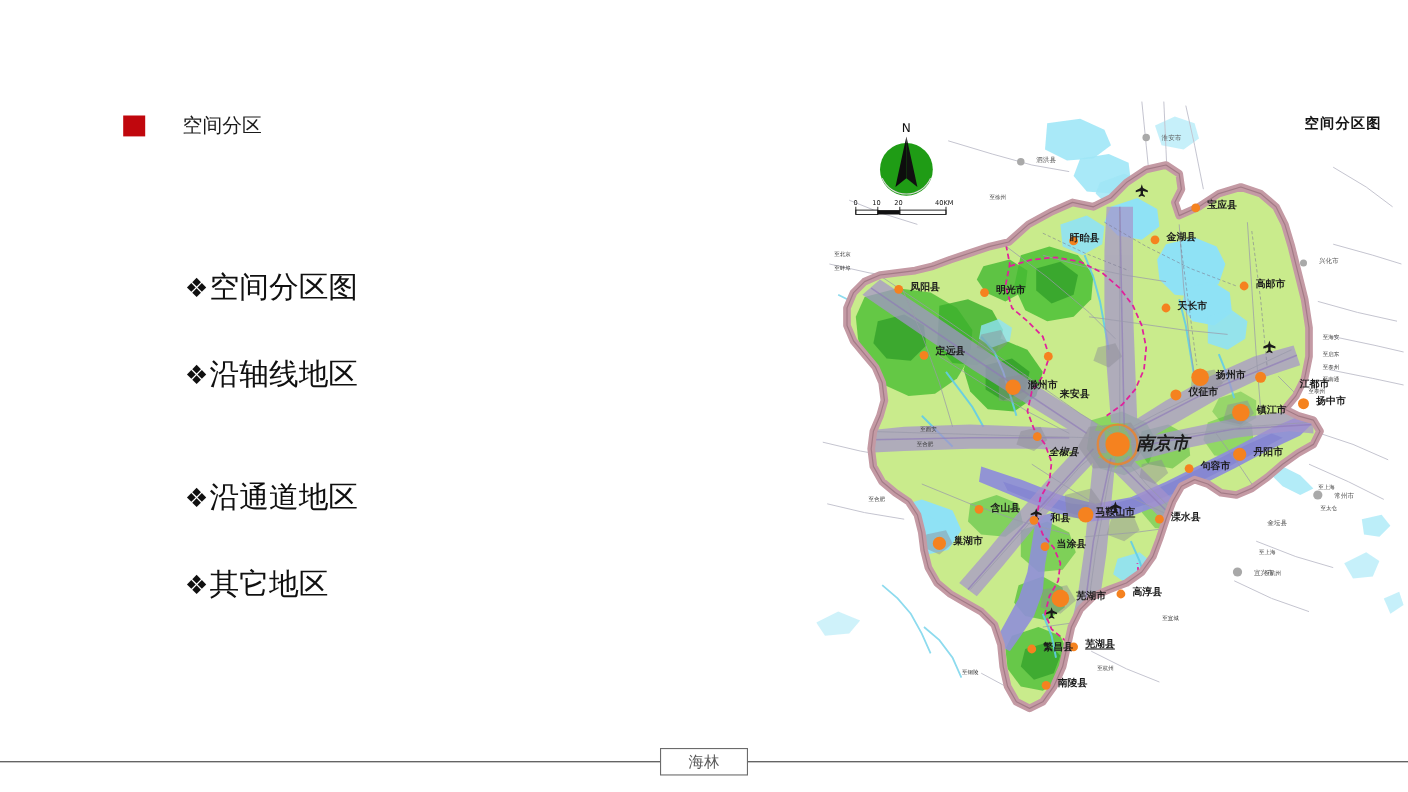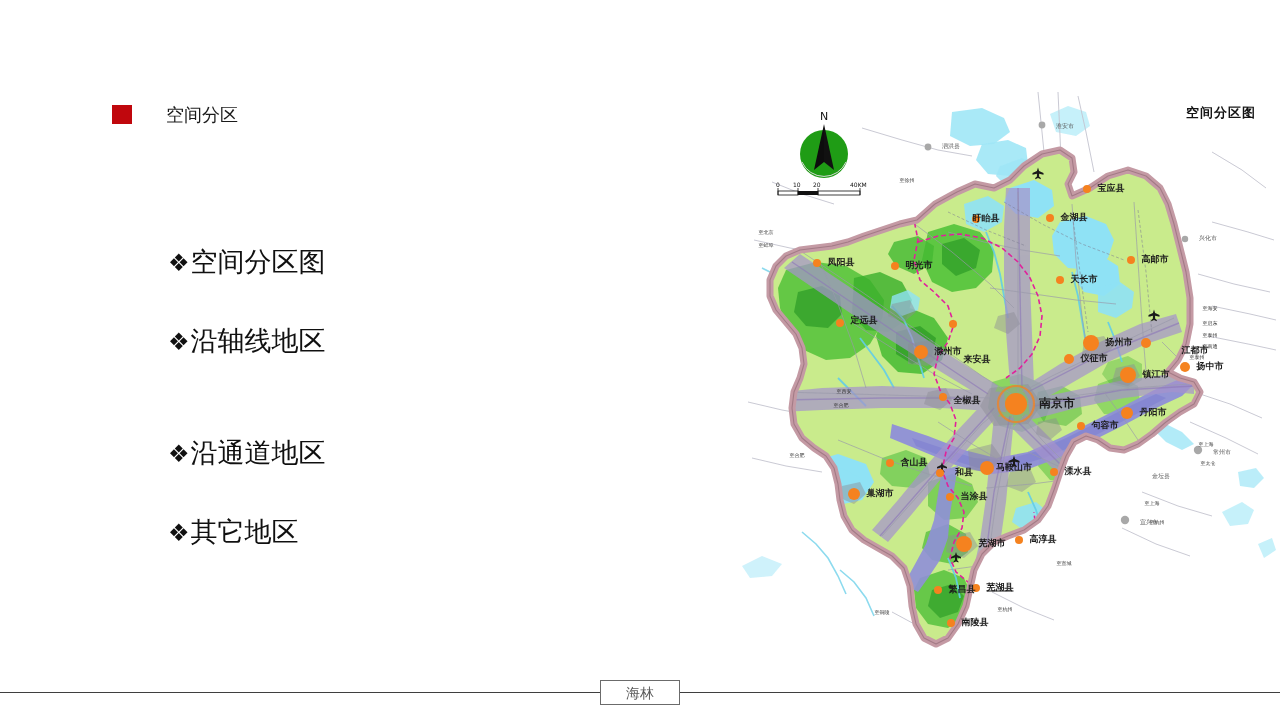--- a/index.html
+++ b/index.html
@@ -181,21 +181,21 @@
   }
   .city-label {
     position: absolute;
     font-size: 9px;
     font-weight: bold;
     color: #1c1c1c;
     white-space: nowrap;
     line-height: 1;
     transform: translate(-50%, -50%);
   }
-  .city-label.lg { font-size: 12px; }
+  .city-label.lg { font-size: 16px; font-style: italic; }
   .city-label.sm { font-size: 6px; color: #555; font-weight: normal; }
   .road-label {
     position: absolute;
     font-size: 5px;
     color: #333;
     white-space: nowrap;
     line-height: 1;
     transform: translate(-50%, -50%);
   }
 </style>
@@ -564,31 +564,31 @@
     <div id="map-labels" style="position:absolute;left:0;top:0;width:536px;height:572px;">
         <div class="city-label lg" style="left: 315px; top: 311px;">南京市</div>
         <div class="city-label" style="left: 377px; top: 250px;">扬州市</div>
         <div class="city-label" style="left: 429px; top: 258px; margin-left: 24px;">江都市</div>
         <div class="city-label" style="left: 414px; top: 282px;">镇江市</div>
         <div class="city-label" style="left: 352px; top: 266px;">仪征市</div>
         <div class="city-label" style="left: 468px; top: 274px;">扬中市</div>
         <div class="city-label" style="left: 411px; top: 320px;">丹阳市</div>
         <div class="city-label" style="left: 363px; top: 333px;">句容市</div>
         <div class="city-label" style="left: 206px; top: 259px;">滁州市</div>
-        <div class="city-label" style="left: 225px; top: 308px;">全椒县</div>
+        <div class="city-label" style="left: 225px; top: 320px; font-style: italic;">全椒县</div>
         <div class="city-label" style="left: 235px; top: 231px; margin-top: 36px;">来安县</div>
         <div class="city-label" style="left: 177px; top: 173px;">明光市</div>
         <div class="city-label" style="left: 99px; top: 170px;">凤阳县</div>
         <div class="city-label" style="left: 122px; top: 228px; text-align: center;">定远县</div>
         <div class="city-label" style="left: 244px; top: 126px;">盱眙县</div>
         <div class="city-label" style="left: 332px; top: 125px;">金湖县</div>
         <div class="city-label" style="left: 369px; top: 96px;">宝应县</div>
         <div class="city-label" style="left: 413px; top: 167px;">高邮市</div>
         <div class="city-label" style="left: 342px; top: 187px;">天长市</div>
-        <div class="city-label" style="left: 272px; top: 375px;">马鞍山市</div>
+        <div class="city-label" style="left: 272px; top: 375px; text-decoration: underline;">马鞍山市</div>
         <div class="city-label" style="left: 222px; top: 380px;">和县</div>
         <div class="city-label" style="left: 172px; top: 370px; font-family: Liberation Serif, serif;">含山县</div>
         <div class="city-label" style="left: 138px; top: 401px;">巢湖市</div>
         <div class="city-label" style="left: 232px; top: 404px;">当涂县</div>
         <div class="city-label" style="left: 336px; top: 379px;">溧水县</div>
         <div class="city-label" style="left: 301px; top: 447px;">高淳县</div>
         <div class="city-label" style="left: 250px; top: 451px; text-align: center;">芜湖市</div>
         <div class="city-label" style="left: 258px; top: 495px; text-decoration: underline;">芜湖县</div>
         <div class="city-label" style="left: 220px; top: 497px;">繁昌县</div>
         <div class="city-label" style="left: 233px; top: 530px;">南陵县</div>

